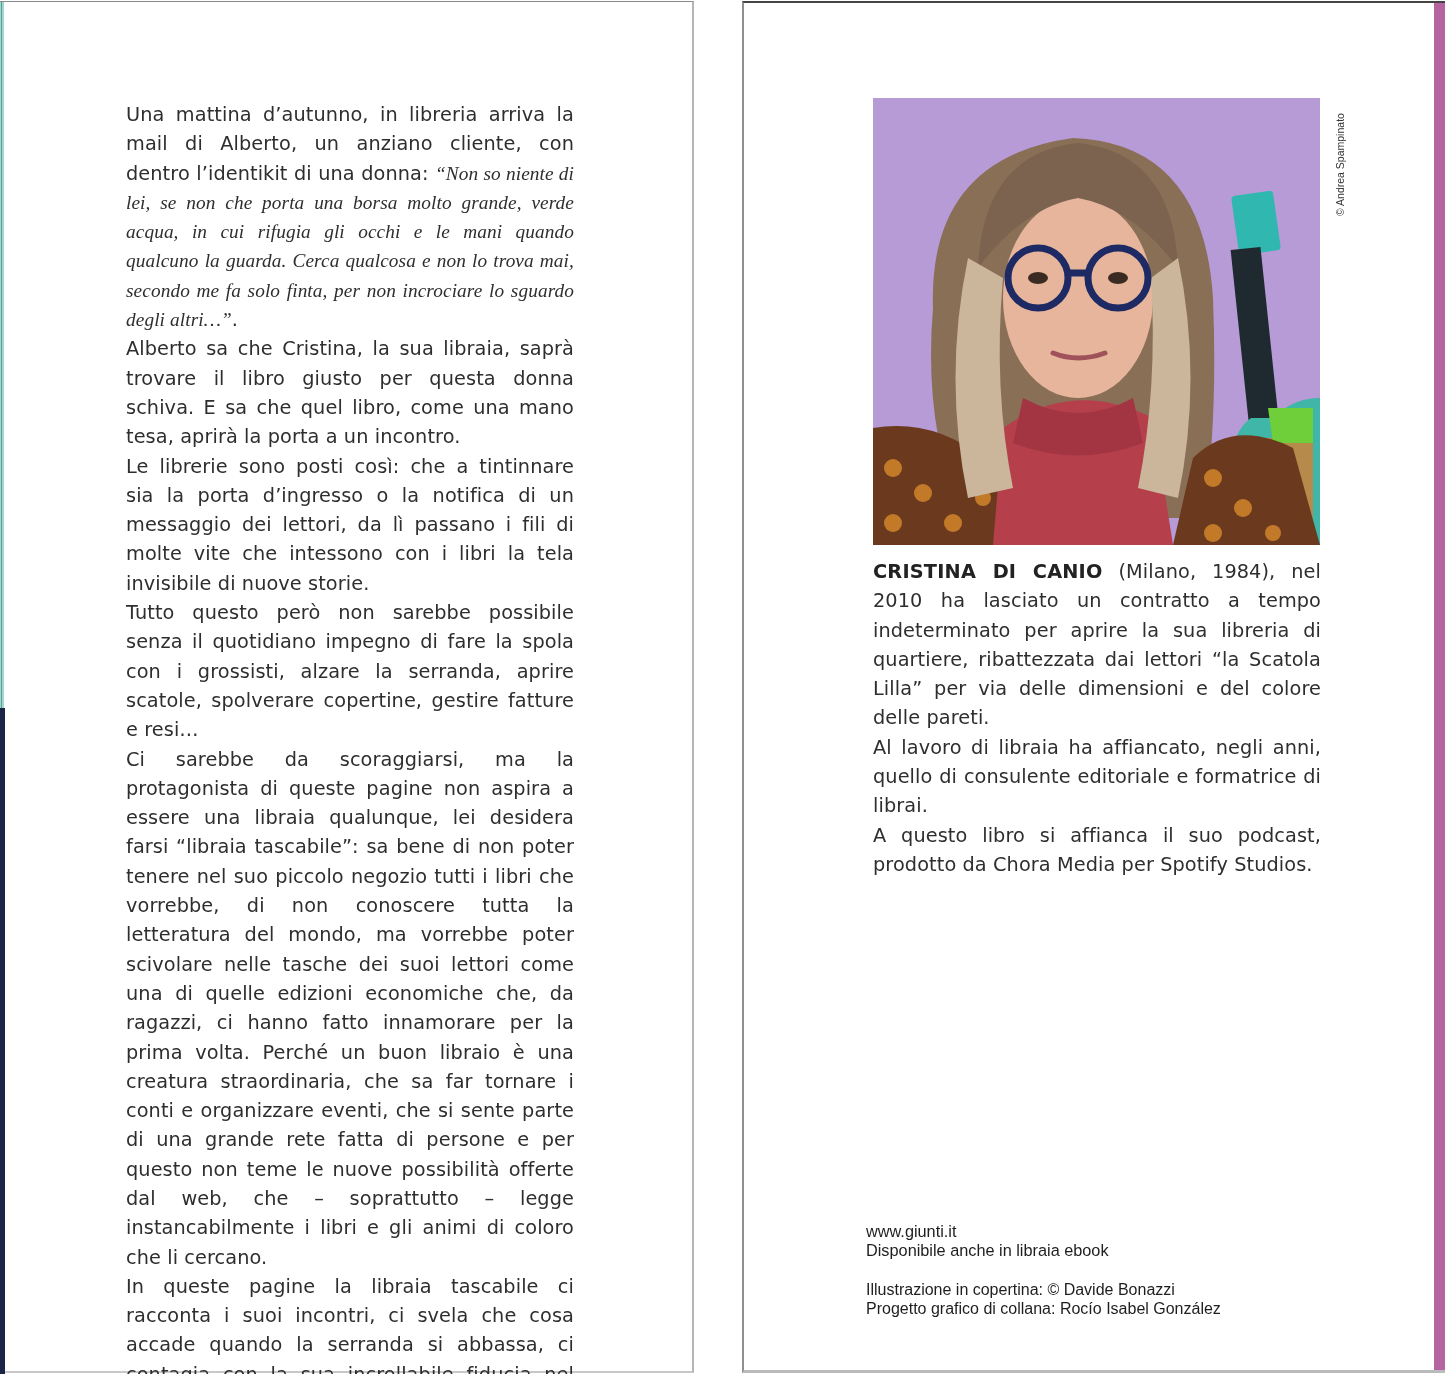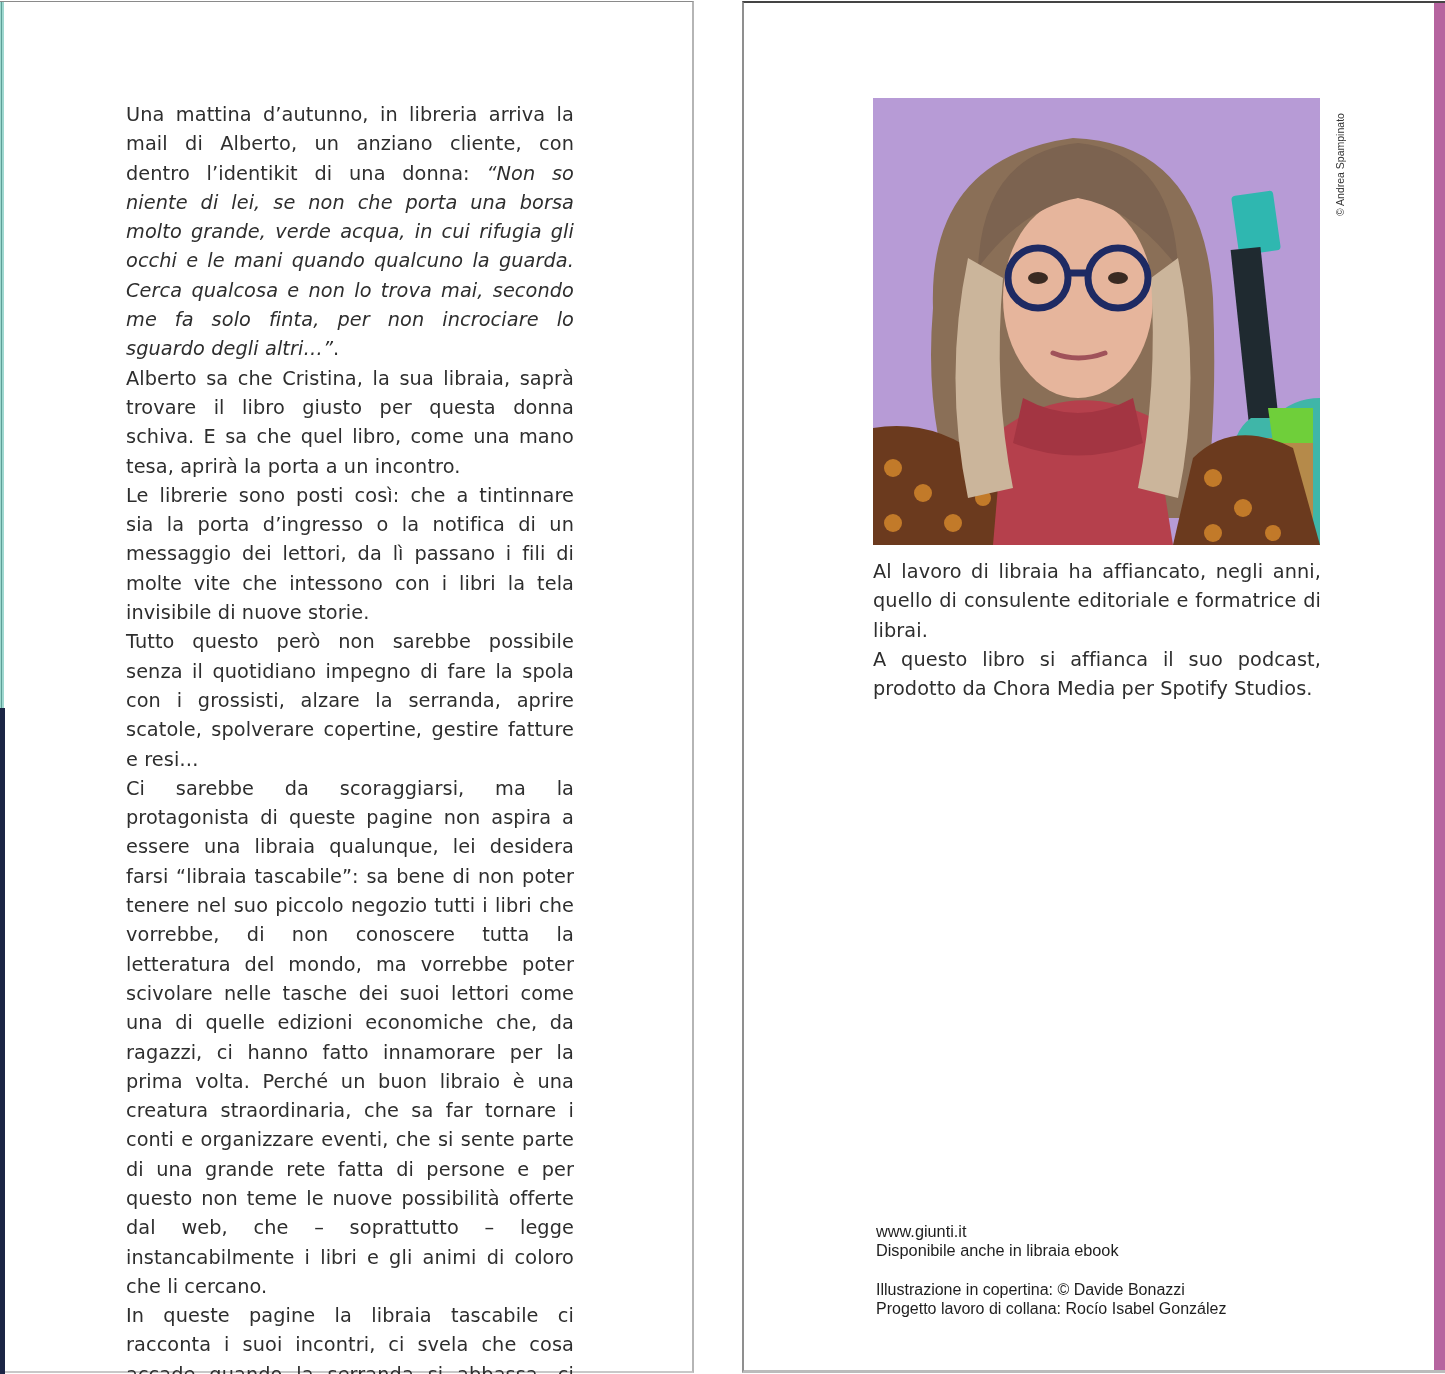--- a/index.html
+++ b/index.html
@@ -21,40 +21,40 @@
   .strip-teal { position: absolute; left: 0; top: 0; width: 4px; height: 706px; background: #9ed8cf; }
   .strip-teal::after { content: ""; position: absolute; left: 1px; top: 0; width: 1px; height: 100%; background: #5c9e96; }
   .strip-navy { position: absolute; left: 0; top: 706px; width: 5px; height: 666px; background: #1b2545; }
   .strip-pink { position: absolute; right: 0; top: 0; width: 11px; height: 100%; background: #b6649f; }
 
   .body-text {
     position: absolute; font-size: 19.3px; line-height: 29.3px; letter-spacing: 0.1px;
     text-align: justify; color: #2e2e2e;
   }
   .body-text p { margin: 0; }
-  .body-text em { font-style: italic; }
+  .body-text em { font-style: italic; font-family: Liberation Serif, serif; }
   #left-text { left: 126px; top: 98px; width: 448px; }
   #right-text { left: 129px; top: 554px; width: 448px; }
   .bold-name { font-weight: bold; color: #222; letter-spacing: 0.2px; }
 
   #photo {
     position: absolute; left: 129px; top: 95px; width: 447px; height: 447px; overflow: hidden;
     background: #b79bd6;
   }
   #photo svg { display: block; }
   #photo-credit {
     position: absolute; left: 588px; top: 95px; width: 14px; height: 120px;
     font-family: "Liberation Sans", sans-serif; font-size: 10.5px; color: #333;
   }
   #photo-credit span {
     position: absolute; left: 0; top: 0; white-space: nowrap;
     transform-origin: 0 0; transform: translate(2px, 118px) rotate(-90deg);
   }
   .footer {
-    position: absolute; left: 132px; font-family: "Liberation Sans", sans-serif;
+    position: absolute; left: 122px; font-family: "Liberation Sans", sans-serif;
     font-size: 16.3px; line-height: 19px; color: #1e1e1e;
   }
   #footer-1 { top: 1219px; }
   #footer-2 { top: 1277px; font-size: 16px; line-height: 19px; }
 </style>
 </head>
 <body>
 
 <div class="page" id="left-page">
   <div class="strip-teal"></div>
@@ -122,25 +122,26 @@
       <ellipse cx="245" cy="180" rx="10" ry="6" fill="#3a2a22"></ellipse>
 
       <path d="M180 255 Q205 265 232 255" stroke="#a0525a" stroke-width="5" fill="none" stroke-linecap="round"></path>
     </svg>
   </div>
   <div id="photo-credit">
     <span>© Andrea Spampinato</span>
   </div>
 
   <div class="body-text" id="right-text">
+    <p><span class="bold-name">CRISTINA DI CANIO</span><span> (Milano, 1984), nel 2010 ha lasciato un contratto a tempo indeterminato per aprire la sua libreria di quartiere, ribattezzata dai lettori “la Scatola Lilla” per via delle dimensioni e del colore delle pareti.</span></p>
     <p>Al lavoro di libraia ha affiancato, negli anni, quello di consulente editoriale e formatrice di librai.</p>
     <p>A questo libro si affianca il suo podcast, prodotto da Chora Media per Spotify Studios.</p>
   </div>
 
   <div class="footer" id="footer-1">
     <div>www.giunti.it</div>
     <div>Disponibile anche in libraia ebook</div>
   </div>
   <div class="footer" id="footer-2">
     <div>Illustrazione in copertina: © Davide Bonazzi</div>
-    <div>Progetto lavoro di collana: Rocío Isabel González</div>
+    <div>Progetto grafico di collana: Rocío Isabel González</div>
   </div>
 </div>
 
 </body></html>

